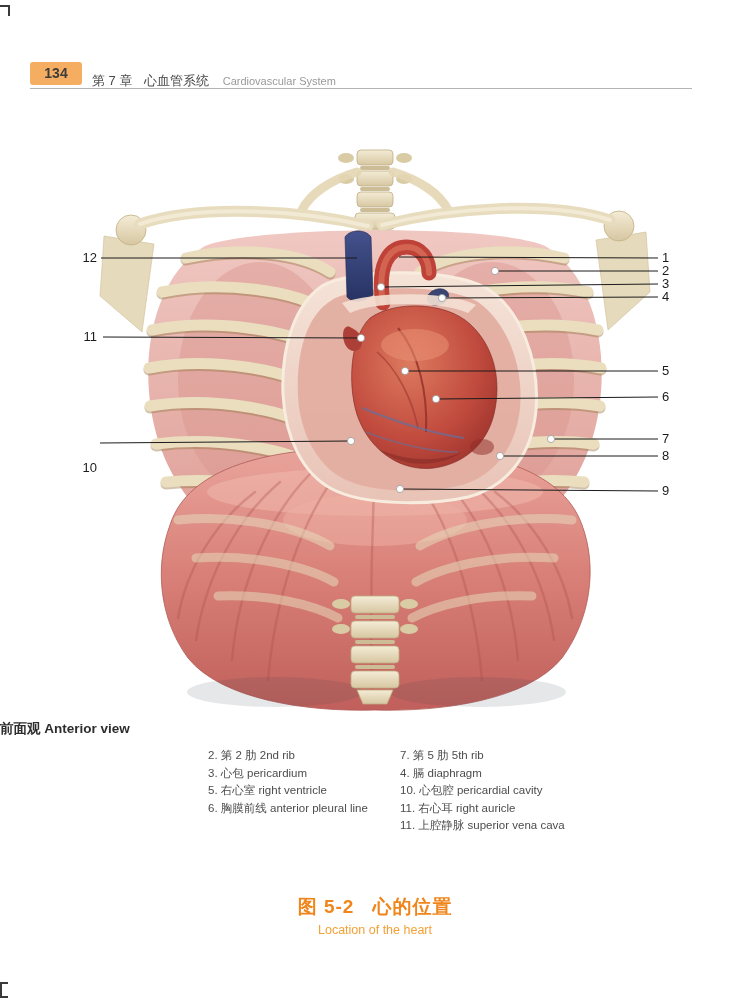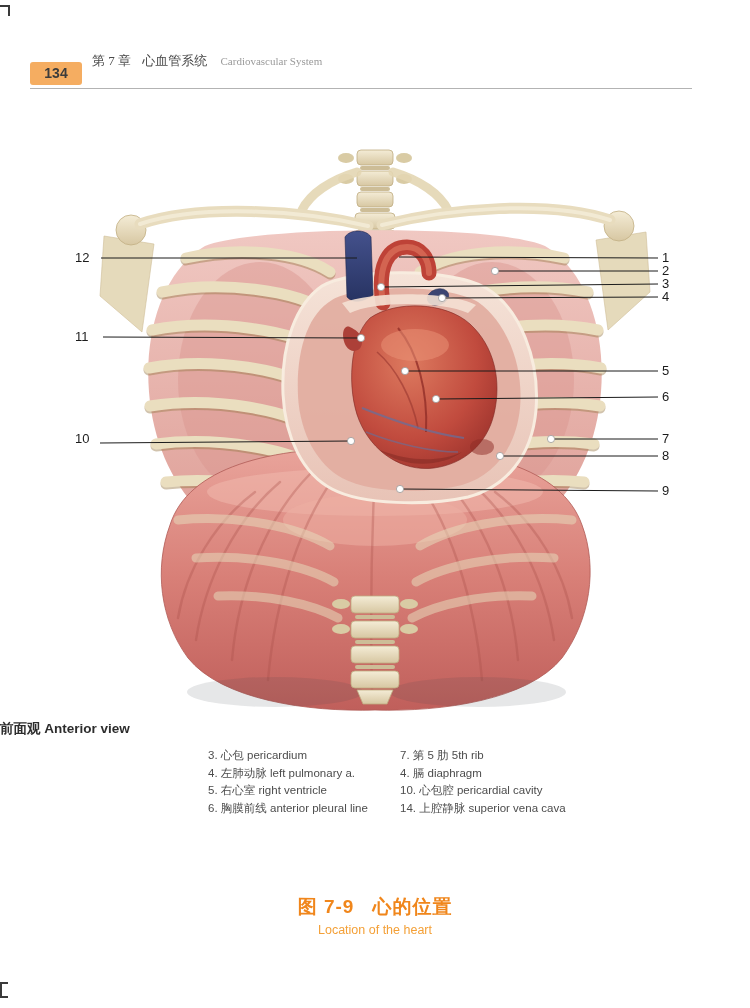--- a/index.html
+++ b/index.html
@@ -6,28 +6,28 @@
   .page{position:relative;width:692px;height:1008px;background:#ffffff;overflow:hidden;
         font-family:"Liberation Sans", sans-serif;}
   
   .crop-mark-top{position:absolute;left:0;top:5px;width:8px;height:9px;
         border-top:2px solid #3a3a3a;border-right:2px solid #3a3a3a;}
   .crop-mark-bottom{position:absolute;left:0;top:982px;width:6px;height:12px;
         border-left:2px solid #3a3a3a;border-top:2px solid #3a3a3a;border-bottom:2px solid #3a3a3a;}
   
   .page-badge{position:absolute;left:30px;top:62px;width:52px;height:23px;background:#F5AD61;
         border-radius:3px;text-align:center;line-height:23px;font-size:14px;font-weight:bold;color:#3c3c3c;}
-  .chapter-line{position:absolute;left:92px;top:52px;font-size:13px;color:#4a4a4a;white-space:nowrap;font-family:Liberation Serif, serif;}
+  .chapter-line{position:absolute;left:92px;top:72px;font-size:13px;color:#4a4a4a;white-space:nowrap;}
   .chapter-cn{margin-left:8px;}
   .chapter-en{margin-left:10px;font-size:11px;color:#9a9a9a;}
   .header-rule{position:absolute;left:30px;top:88px;width:692px;height:1px;background:#b3b3b3;}
   
   .anatomy-svg{position:absolute;left:0;top:0;}
   .marker{position:absolute;font-size:13px;line-height:14px;color:#1c1c1c;}
-  .marker.left{width:22px;}
+  .marker.left{width:22px;text-align:right;}
   .rib{fill:none;stroke:#EADEBF;stroke-width:11;stroke-linecap:round;}
   .ribs{filter:drop-shadow(0 2px 0 rgba(153,123,74,0.45));}
   .rib-low{fill:none;stroke:#E6D9BA;stroke-width:9;stroke-linecap:round;opacity:.55;}
   .stria{fill:none;stroke:#A84F49;stroke-width:2.4;opacity:.32;stroke-linecap:round;}
   .vert{fill:url(#gBone);stroke:#BFAC82;stroke-width:.8;}
   .disc{fill:#CDBD97;}
   .wing{fill:#D9CBA4;}
   .lead{stroke:#1b1b1b;stroke-width:1;}
   .dot{fill:#ffffff;stroke:#9a9a9a;stroke-width:.8;}
   
@@ -226,41 +226,42 @@
 
   <div class="marker" style="left:662px;top:251px">1</div>
   <div class="marker" style="left:662px;top:264px">2</div>
   <div class="marker" style="left:662px;top:277px">3</div>
   <div class="marker" style="left:662px;top:290px">4</div>
   <div class="marker" style="left:662px;top:364px">5</div>
   <div class="marker" style="left:662px;top:390px">6</div>
   <div class="marker" style="left:662px;top:432px">7</div>
   <div class="marker" style="left:662px;top:449px">8</div>
   <div class="marker" style="left:662px;top:484px">9</div>
-  <div class="marker left" style="left:75px;top:432px">10</div>
+  <div class="marker left" style="left:75px;top:461px">10</div>
   <div class="marker left" style="left:75px;top:330px">11</div>
   <div class="marker left" style="left:75px;top:251px">12</div>
 
   <div class="view-caption">前面观 Anterior view</div>
 
   <div class="legend">
     <div class="legend-col">
+      <div class="legend-item">2. 第 2 肋 2nd rib</div>
       <div class="legend-item">3. 心包 pericardium</div>
-      <div class="legend-item">4. 左肺动脉 left pulmonary a.</div>
       <div class="legend-item">5. 右心室 right ventricle</div>
       <div class="legend-item">6. 胸膜前线 anterior pleural line</div>
     </div>
     <div class="legend-col">
       <div class="legend-item">7. 第 5 肋 5th rib</div>
       <div class="legend-item">4. 膈 diaphragm</div>
       <div class="legend-item">10. 心包腔 pericardial cavity</div>
-      <div class="legend-item">14. 上腔静脉 superior vena cava</div>
+      <div class="legend-item">11. 右心耳 right auricle</div>
+      <div class="legend-item">11. 上腔静脉 superior vena cava</div>
     </div>
   </div>
 
   <div class="fig-caption">
     <div>
-      <span class="fig-label">图 7-9</span><span class="fig-title-cn">心的位置</span>
+      <span class="fig-label">图 5-2</span><span class="fig-title-cn">心的位置</span>
     </div>
     <div class="fig-title-en">Location of the heart</div>
   </div>
 
 </div>
 
 </body></html>

